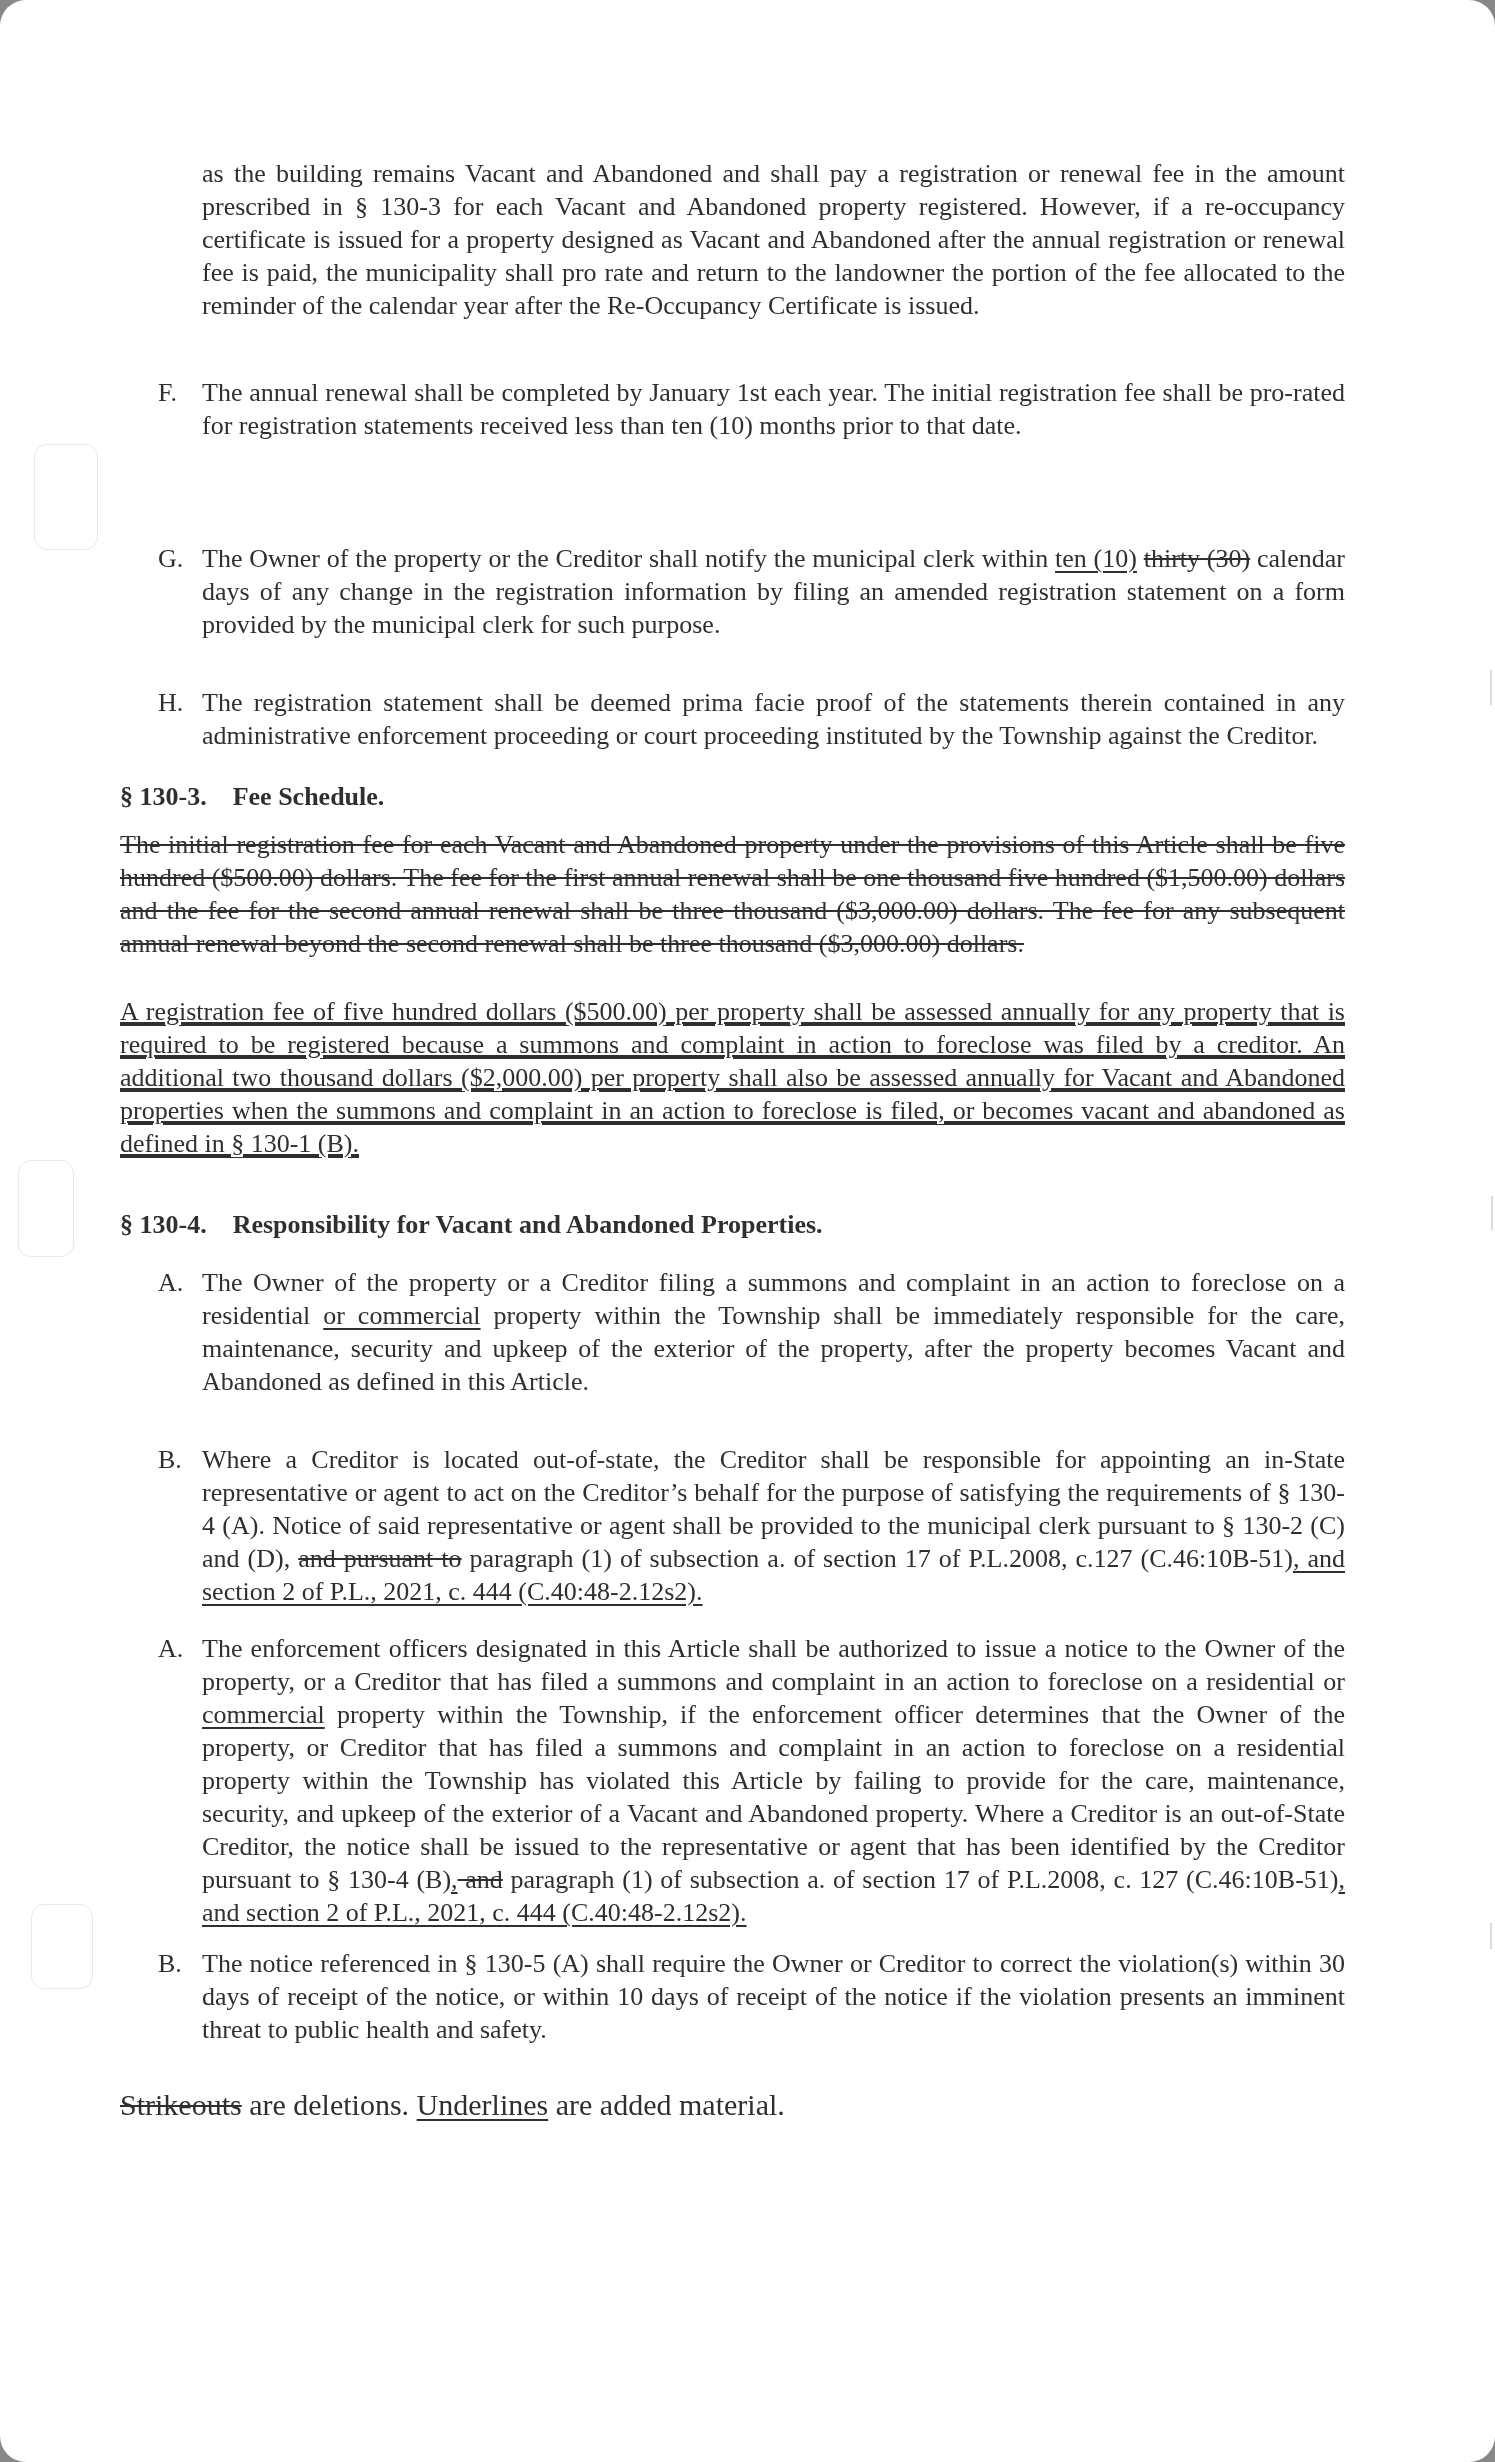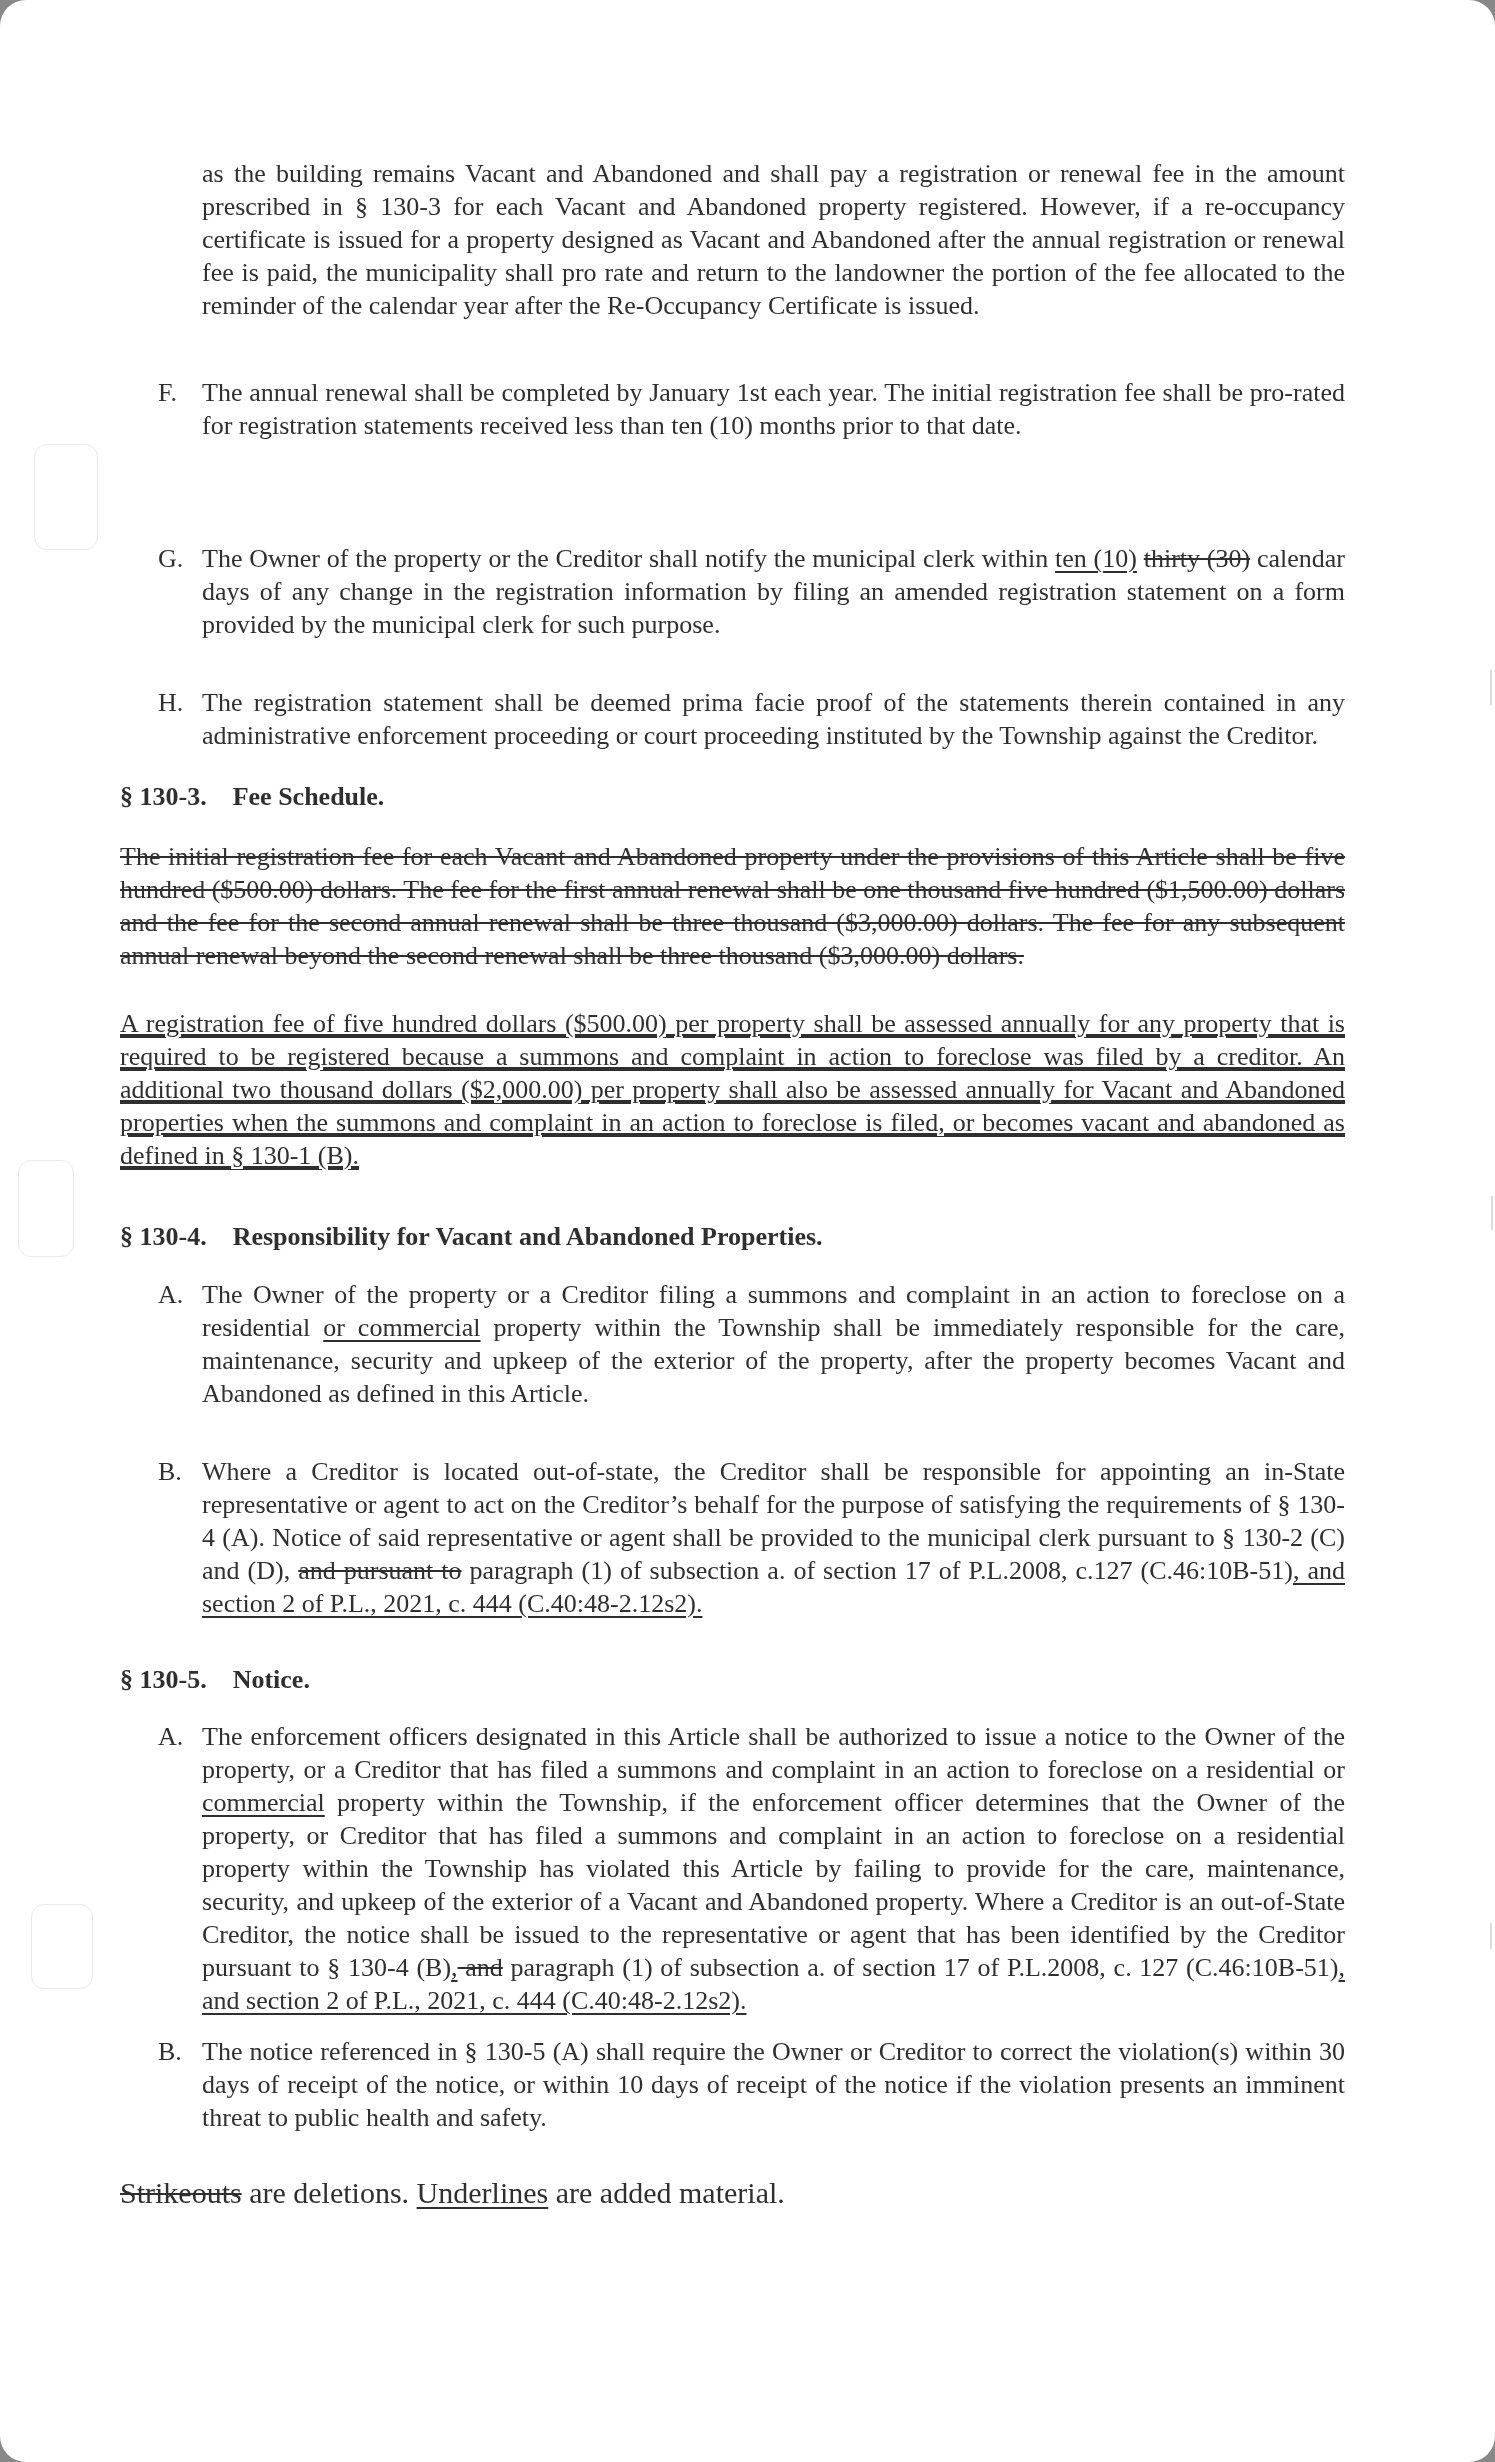--- a/index.html
+++ b/index.html
@@ -29,21 +29,21 @@
   .run.normal{ }
   .run.strike{ text-decoration:line-through; text-decoration-thickness:1.8px; }
   .run.underline{ text-decoration:underline; text-decoration-thickness:1.8px; text-underline-offset:4.1px; }
   .legend{ font-size:30px; }
   .legend .run.underline{ text-decoration-thickness:2.3px; text-underline-offset:3.5px; }
   
   .m-f{margin-top:54px;}
   .m-g{margin-top:100px;}
   .m-h{margin-top:45px;}
   .m-sec3{margin-top:28px;}
-  .m-feeold{margin-top:27px;}
+  .m-feeold{margin-top:15px;}
   .m-feenew{margin-top:35px;text-decoration:underline;}
   .m-sec4{margin-top:48px;}
   .m-4a{margin-top:24.6px;}
   .m-4b{margin-top:45px;}
   .m-sec5{margin-top:43px;}
   .m-5a{margin-top:24.6px;}
   .m-5b{margin-top:17.6px;}
   .m-legend{margin-top:42px;}
   
   .bracket{
@@ -103,23 +103,20 @@
     <div class="item m-4a">
       <span class="letter">A.</span>
       <span class="body"><span class="run normal">The Owner of the property or a Creditor filing a summons and complaint in an action to foreclose on a residential </span><span class="run underline">or commercial</span><span class="run normal"> property within the Township shall be immediately responsible for the care, maintenance, security and upkeep of the exterior of the property, after the property becomes Vacant and Abandoned as defined in this Article.</span></span>
     </div>
 
     <div class="item m-4b">
       <span class="letter">B.</span>
       <span class="body"><span class="run normal">Where a Creditor is located out-of-state, the Creditor shall be responsible for appointing an in-State representative or agent to act on the Creditor’s behalf for the purpose of satisfying the requirements of § 130-4 (A).  Notice of said representative or agent shall be provided to the municipal clerk pursuant to § 130-2 (C) and (D), </span><span class="run strike">and pursuant to</span><span class="run normal"> paragraph (1) of subsection a. of section 17 of P.L.2008, c.127 (C.46:10B-51)</span><span class="run underline">, and section 2 of P.L., 2021, c. 444 (C.40:48-2.12s2).</span></span>
     </div>
 
-    <div class="heading m-sec5">
-      <span class="sec-number">§ 130-5.</span><span class="sec-title">Notice.</span>
-    </div>
 
     <div class="item m-5a">
       <span class="letter">A.</span>
       <span class="body"><span class="run normal">The enforcement officers designated in this Article shall be authorized to issue a notice to the Owner of the property, or a Creditor that has filed a summons and complaint in an action to foreclose on a residential or </span><span class="run underline">commercial</span><span class="run normal"> property within the Township, if the enforcement officer determines that the Owner of the property, or Creditor that has filed a summons and complaint in an action to foreclose on a residential property within the Township has violated this Article by failing to provide for the care, maintenance, security, and upkeep of the exterior of a Vacant and Abandoned property.  Where a Creditor is an out-of-State Creditor, the notice shall be issued to the representative or agent that has been identified by the Creditor pursuant to § 130-4 (B)</span><span class="run underline">,</span><span class="run strike"> and</span><span class="run normal"> paragraph (1) of subsection a. of section 17 of P.L.2008, c. 127 (C.46:10B-51)</span><span class="run underline">, and section 2 of P.L., 2021, c. 444 (C.40:48-2.12s2).</span></span>
     </div>
 
     <div class="item m-5b">
       <span class="letter">B.</span>
       <span class="body"><span class="run normal">The notice referenced in § 130-5 (A) shall require the Owner or Creditor to correct the violation(s) within 30 days of receipt of the notice, or within 10 days of receipt of the notice if the violation presents an imminent threat to public health and safety.</span></span>
     </div>

